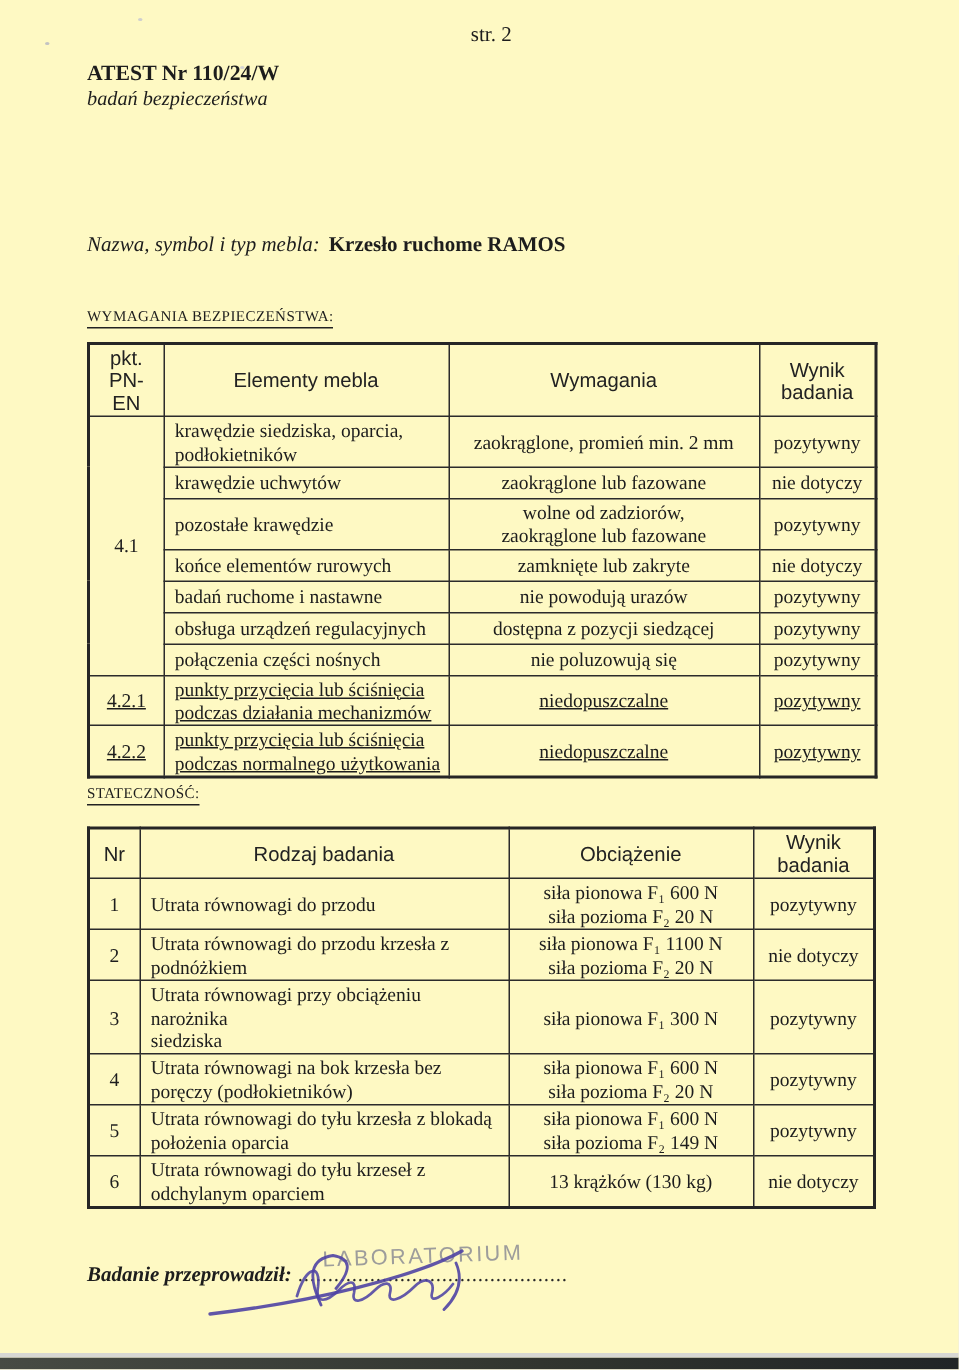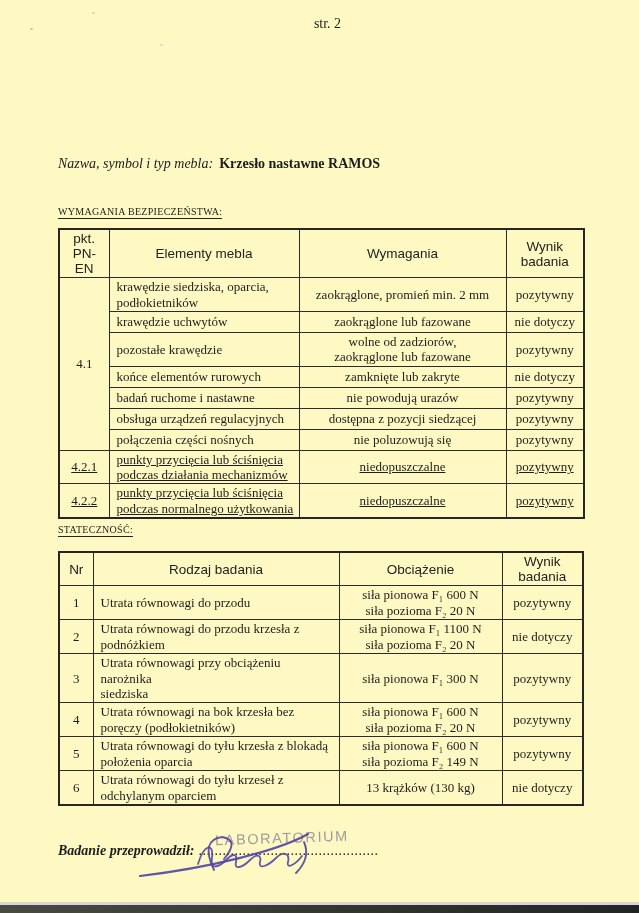--- a/index.html
+++ b/index.html
@@ -99,24 +99,28 @@
 </style>
 </head>
 <body>
 
 <div class="page">
 
   <div class="specks"></div>
 
   <div class="page-number">str. 2</div>
 
+  <div class="atest-block">
+    <div class="atest-number">ATEST Nr 110/24/W</div>
+    <div class="atest-subtitle">badań bezpieczeństwa</div>
+  </div>
 
 
   <div class="product-line">
-    <span class="product-label">Nazwa, symbol i typ mebla:</span><span class="product-value">Krzesło nastawne RAMOS</span>
+    <span class="product-label">Nazwa, symbol i typ mebla:</span><span class="product-value">Krzesło ruchome RAMOS</span>
   </div>
 
   <div class="section-heading sec-safety">
     <span class="u">WYMAGANIA BEZPIECZEŃSTWA:</span>
   </div>
 
   <table class="doc-table" id="safety-table">
     <colgroup>
         <col style="width:50px">
         <col style="width:190px">

